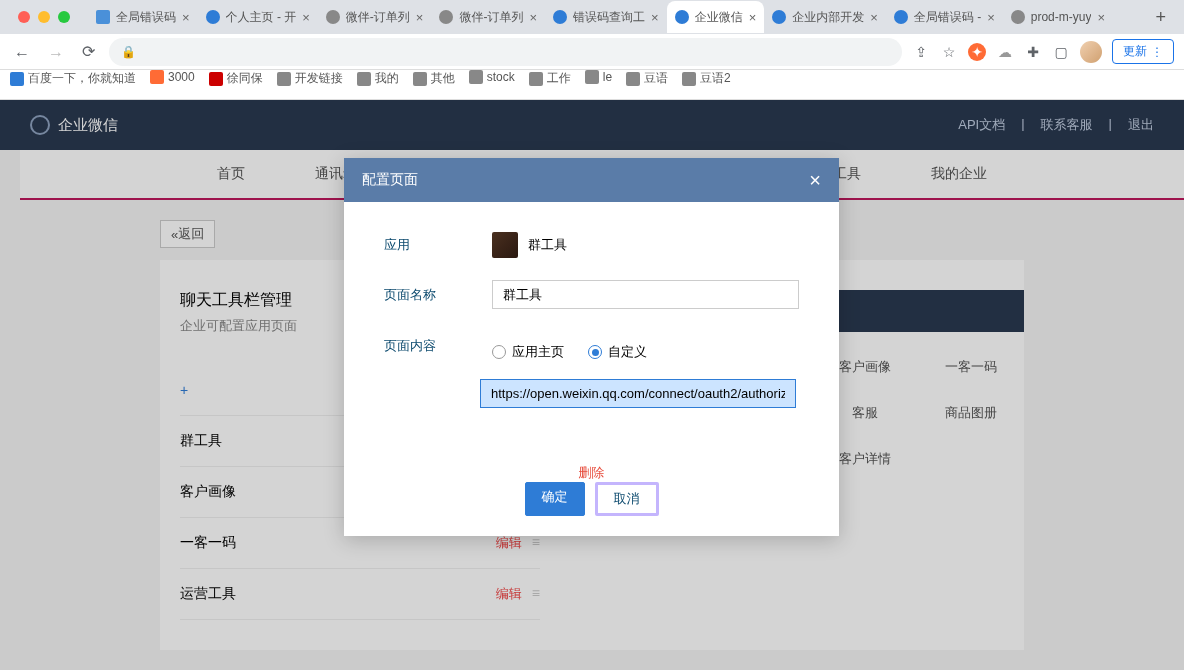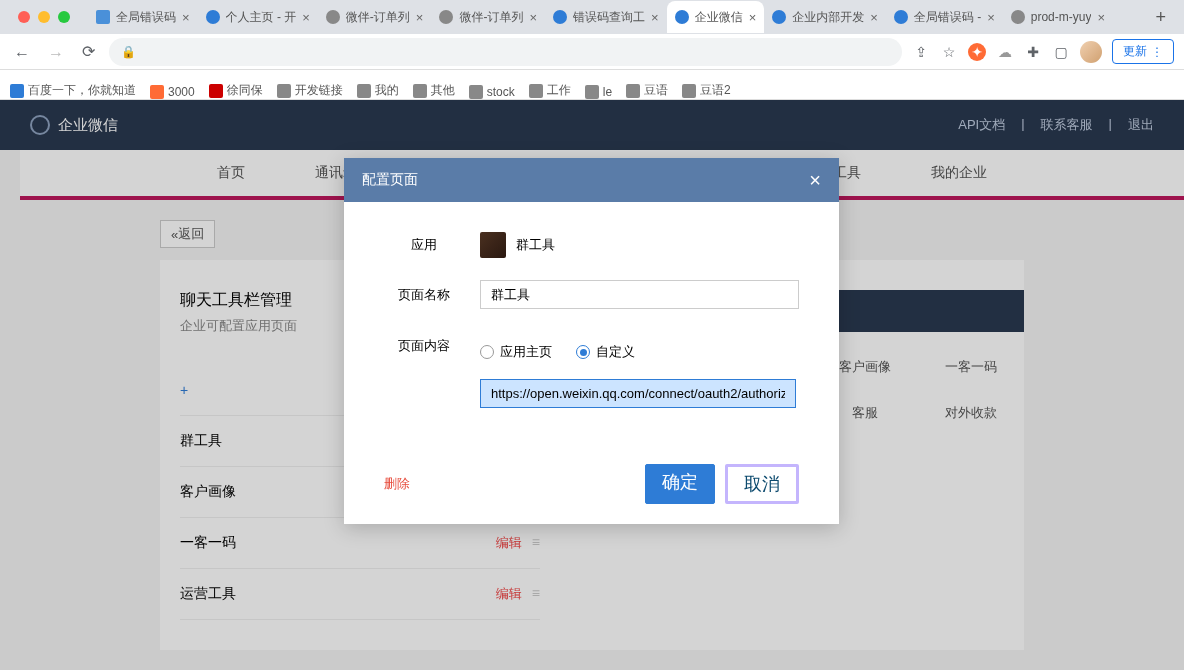--- a/index.html
+++ b/index.html
@@ -28,37 +28,37 @@
 .nav-btn.disabled { color:#bbb; }
 .url-box { flex:1; display:flex; align-items:center; background:#f1f3f4; border-radius:20px; height:28px; padding:0 12px; font-size:13px; color:#202124; gap:8px; }
 .lock { color:#5f6368; font-size:12px; }
 .addr-right { display:flex; align-items:center; gap:10px; }
 .addr-icon { width:18px; height:18px; color:#5f6368; cursor:pointer; display:flex; align-items:center; justify-content:center; font-size:14px; }
 .addr-icon.orange { background:#ff6b35; border-radius:50%; color:#fff; }
 .addr-icon.ext { color:#999; }
 .avatar-icon { width:22px; height:22px; border-radius:50%; background:linear-gradient(135deg,#f0d0b0,#d0a070); }
 .update-btn { border:1px solid #1a73e8; color:#1a73e8; border-radius:4px; padding:3px 10px; font-size:12px; display:flex; align-items:center; gap:4px; cursor:pointer; }
 
-.bookmarks { display:flex; align-items:flex-end; height:30px; background:#fff; padding:0 10px; gap:14px; font-size:12px; color:#555; border-bottom:1px solid #ddd; }
+.bookmarks { display:flex; align-items:flex-start; height:30px; background:#fff; padding:0 10px; gap:14px; font-size:12px; color:#555; border-bottom:1px solid #ddd; }
 .bm { display:flex; align-items:center; gap:4px; cursor:pointer; }
 .bm-icon { width:14px; height:14px; background:#999; border-radius:2px; }
 .bm-icon.blue { background:#2e7cd6; }
 .bm-icon.red { background:#c00; }
 .bm-icon.orange { background:#ff6b35; }
 .bm-icon.folder { background:#888; }
 
 
 .app { position:relative; }
 .app-header { background:#2a3950; color:#fff; height:50px; display:flex; align-items:center; padding:0 30px; }
 .logo-area { display:flex; align-items:center; gap:8px; font-size:15px; }
 .logo-icon { width:20px; height:20px; border:2px solid #8fa3c0; border-radius:50%; position:relative; }
 .header-right { margin-left:auto; display:flex; gap:16px; font-size:13px; color:#c0cde0; }
 .header-right span { cursor:pointer; }
 
-.nav-tabs { background:#fff; border-bottom:4px solid #be185d; display:flex; justify-content:center; height:50px;margin-left:20px; }
+.nav-tabs { background:#fff; border-bottom:2px solid #be185d; display:flex; justify-content:center; height:50px;margin-left:20px; }
 .nav-tab { padding:0 35px; display:flex; align-items:center; font-size:14px; color:#555; cursor:pointer; position:relative; }
 .nav-tab.active { color:#2e7cd6; }
 .nav-tab.active::after { content:''; position:absolute; bottom:0; left:20px; right:20px; height:3px; background:#2e7cd6; }
 
 .page-content { padding:20px 160px; }
 .back-btn { display:inline-flex; align-items:center; border:1px solid #ccc; padding:4px 10px; font-size:13px; color:#555; cursor:pointer; background:#fff; }
 .content-box { background:#fff; margin-top:12px; padding:30px 0; display:flex; gap:60px; }
 .left-col { flex:0 0 380px; padding-left:20px; }
 .section-title { font-size:16px; font-weight:500; margin-bottom:6px; }
 .section-sub { font-size:13px; color:#888; margin-bottom:30px; }
@@ -72,37 +72,37 @@
 .feature-grid { display:grid; grid-template-columns:repeat(4,1fr); gap:0; font-size:13px; color:#555; }
 .feature-item { padding:14px 8px; text-align:center; }
 
 
 .overlay { position:absolute; inset:0; background:rgba(0,0,0,0.17); z-index:10; }
 .modal { position:absolute; left:344px; top:158px; width:495px; background:#fff; z-index:20; box-shadow:0 4px 20px rgba(0,0,0,0.2); }
 .modal-header { background:#5a7ca8; color:#fff; padding:12px 18px; display:flex; justify-content:space-between; align-items:center; font-size:14px; }
 .modal-close { font-size:20px; cursor:pointer; line-height:1; }
 .modal-body { padding:30px 40px 20px; }
 .form-row { display:flex; align-items:center; margin-bottom:22px; font-size:13px; }
-.form-label { width:80px; text-align:center; color:#000000; margin-right:16px; }
+.form-label { width:80px; text-align:left; color:#0c4a6e; margin-right:28px; }
 .form-value { flex:1; display:flex; align-items:center; gap:10px; }
 .app-icon-sm { width:26px; height:26px; background:linear-gradient(135deg,#4a3020,#2a1810); border-radius:2px; }
 .text-input { flex:1; border:1px solid #ccc; padding:6px 10px; font-size:13px; outline:none; }
 .url-input { border:1px solid #2e7cd6; width:316px; }
 .url-input input { border:none; width:100%; padding:6px 10px; font-size:13px; outline:none; background:#cce4ff; }
 .radio-group { display:flex; gap:24px; align-items:center;margin-top:12px; }
 .radio-item { display:flex; align-items:center; gap:6px; cursor:pointer; }
 .radio { width:14px; height:14px; border:1px solid #999; border-radius:50%; display:flex; align-items:center; justify-content:center; }
 .radio.checked { border-color:#2e7cd6; }
 .radio.checked::after { content:''; width:7px; height:7px; background:#2e7cd6; border-radius:50%; }
 .url-row { margin-left:96px; margin-top:-4px; }
 
-.modal-footer { display:flex; justify-content:space-between; align-items:center; padding:14px 40px 20px; }
+.modal-footer { display:flex; justify-content:space-between; align-items:center; padding:14px 40px 20px;flex-direction:column; }
 .delete-link { color:#e74c3c; font-size:13px; cursor:pointer; }
 .btn-group { display:flex; gap:10px; }
-.btn { padding:5px 16px; font-size:18px; border-radius:2px; cursor:pointer; }
+.btn { padding:5px 16px; font-size:13px; border-radius:2px; cursor:pointer; }
 .btn-primary { background:#2e7cd6; color:#fff; border:1px solid #2e7cd6; }
 .btn-default { background:#fff; color:#0c4a6e; border:3px solid #c4b5fd; }
 </style>
 </head>
 <body>
 
 <div class="browser-chrome">
   <div class="tab-bar">
     <div class="traffic-lights">
       <div class="light red"></div>
@@ -285,20 +285,21 @@
       <div class="right-col">
         <div class="feature-bar"></div>
         <div class="feature-grid">
           <div class="feature-item"></div>
           <div class="feature-item"></div>
           <div class="feature-item">客户画像</div>
           <div class="feature-item">一客一码</div>
           <div class="feature-item"></div>
           <div class="feature-item"></div>
           <div class="feature-item">客服</div>
+          <div class="feature-item">商品图册</div>
           <div class="feature-item">对外收款</div>
           <div class="feature-item">直播</div>
           <div class="feature-item">客户详情</div>
         </div>
       </div>
     </div>
   </div>
 
   <div class="overlay"></div>
 </div>

